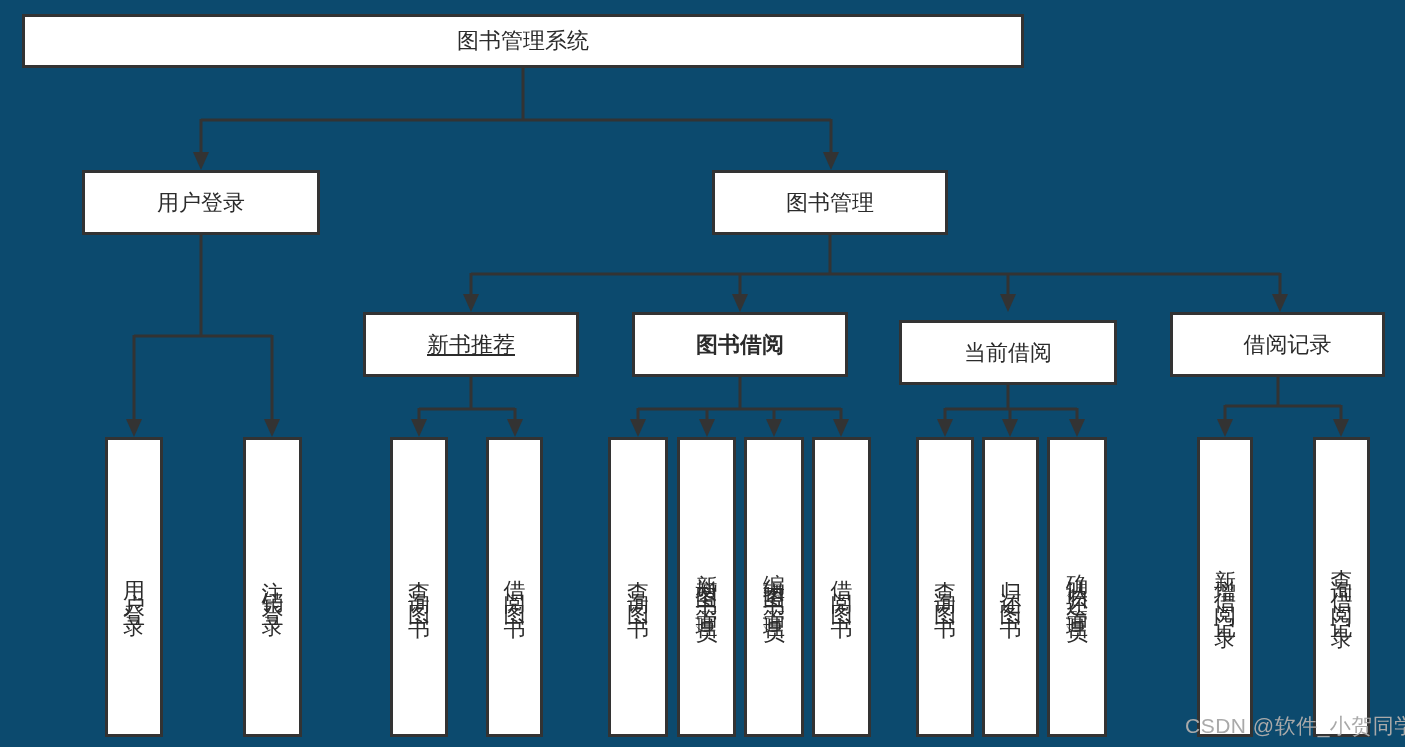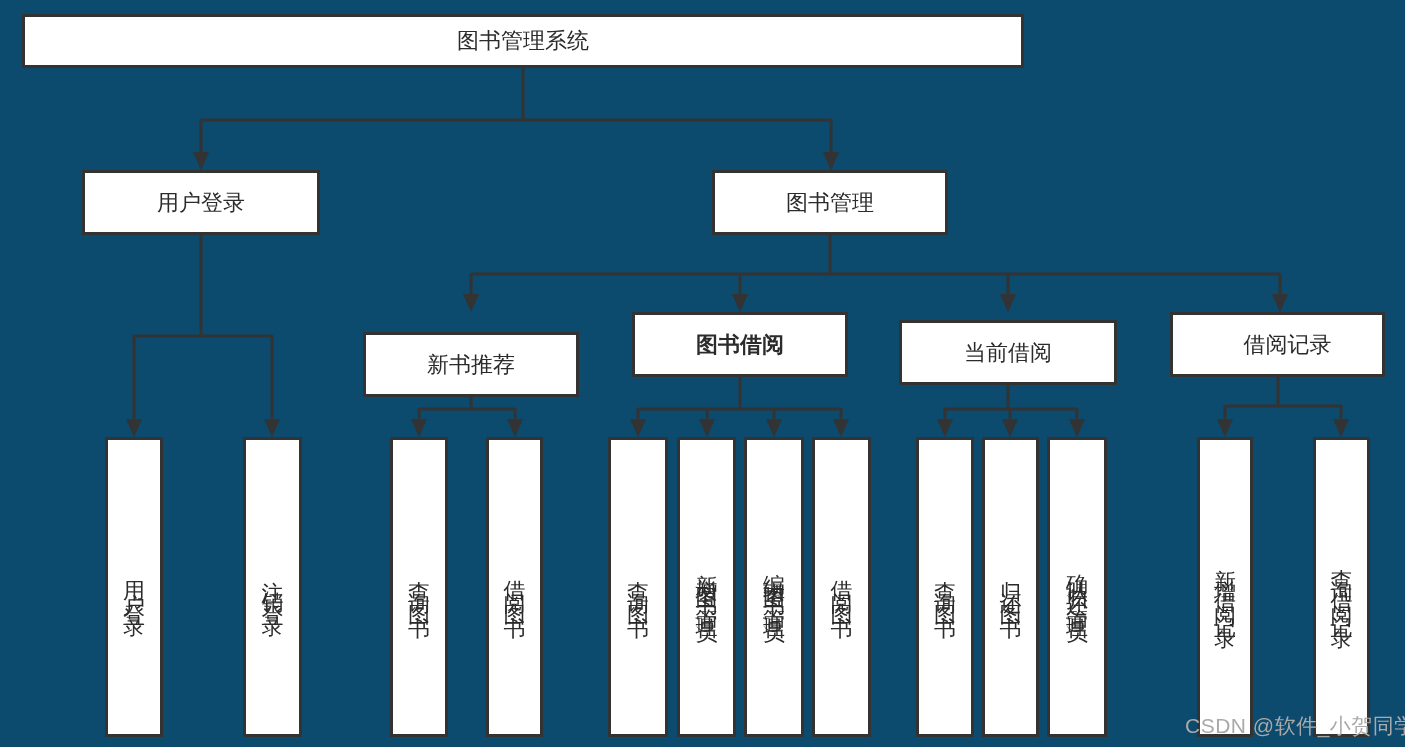--- a/index.html
+++ b/index.html
@@ -98,21 +98,21 @@
     <span>图书管理系统</span>
   </div>
 
   <div class="node hbox" style="left:82px; top:170px; width:238px; height:65px;">
     <span>用户登录</span>
   </div>
   <div class="node hbox" style="left:712px; top:170px; width:236px; height:65px;">
     <span>图书管理</span>
   </div>
 
-  <div class="node hbox" style="left:363px; top:332px; width:216px; height:65px;">
+  <div class="node hbox" style="left:363px; top:312px; width:216px; height:65px;text-decoration:underline;">
     <span>新书推荐</span>
   </div>
   <div class="node hbox" style="left:632px; top:312px; width:216px; height:65px;font-weight:bold;">
     <span>图书借阅</span>
   </div>
   <div class="node hbox" style="left:899px; top:320px; width:218px; height:65px;">
     <span>当前借阅</span>
   </div>
   <div class="node hbox" style="left:1170px; top:312px; width:215px; height:65px;padding-left:20px;">
     <span>借阅记录</span>

